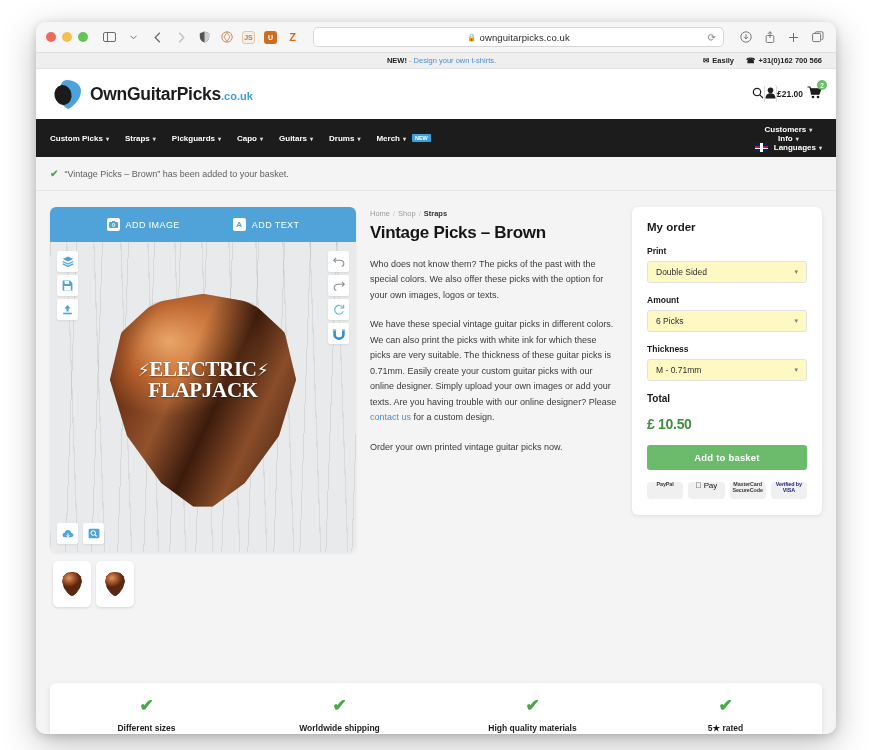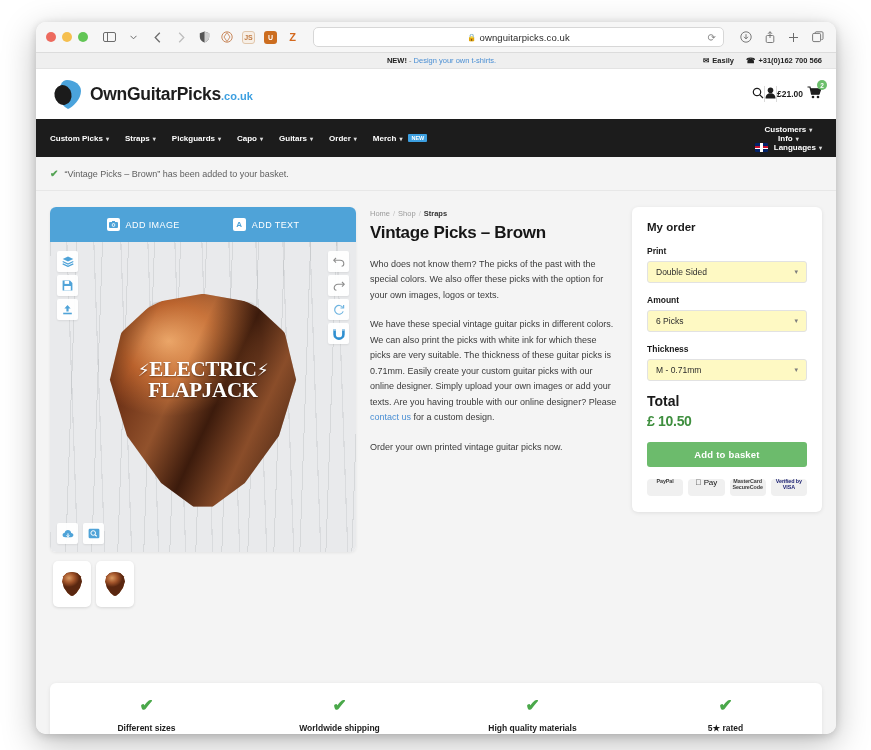--- a/index.html
+++ b/index.html
@@ -361,21 +361,21 @@
     display: flex; align-items: center;
     padding: 0 8px;
     font-size: 8.5px;
     color: #2c2c2c;
     margin-bottom: 12px;
     position: relative;
   }
   .select .chev {
     margin-left: auto; color: #7d7d7d; font-size: 7px;
   }
-  .total-label { font-size: 14px; font-weight: bold; color: #1a1a1a; margin-bottom: 4px; }
+  .total-label { font-size: 10px; font-weight: bold; color: #1a1a1a; margin-bottom: 12px; }
   .total-val {
     font-size: 14px; font-weight: bold;
     color: #3f8f3f;
     letter-spacing: -0.3px;
     margin-bottom: 13px;
   }
   .btn-basket {
     width: 100%; height: 25px;
     background: #6cbb6c;
     border-radius: 3px;
@@ -586,21 +586,21 @@
         </span>
       <span class="nav-item">
           <span>Capo</span>
           <span class="caret">▾</span>
         </span>
       <span class="nav-item">
           <span>Guitars</span>
           <span class="caret">▾</span>
         </span>
       <span class="nav-item">
-          <span>Order</span>
+          <span>Drums</span>
           <span class="caret">▾</span>
         </span>
       <span class="nav-item">
           <span>Merch</span>
           <span class="caret">▾</span>
           <span class="badge-new">NEW</span>
         </span>
 
       <span class="nav-right">
         <span class="nav-item">

